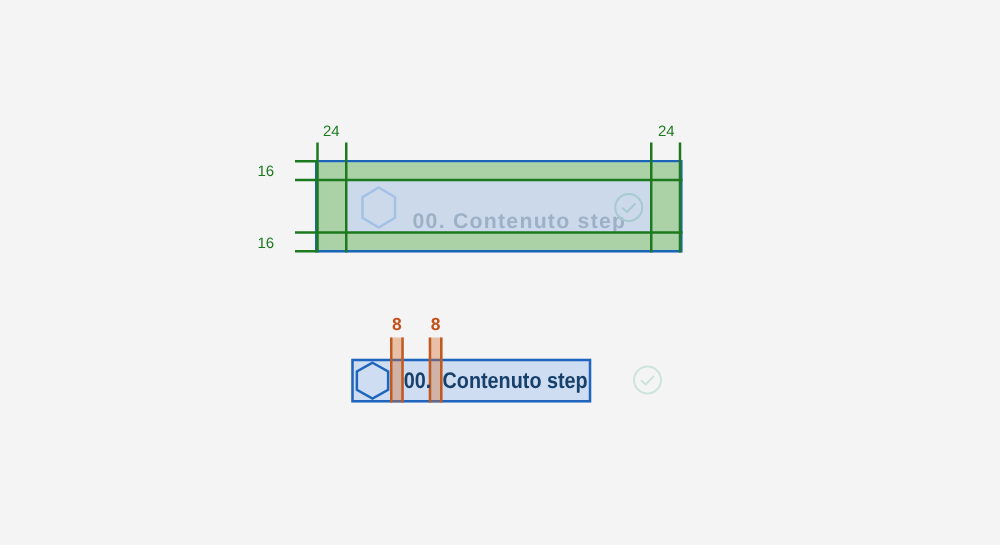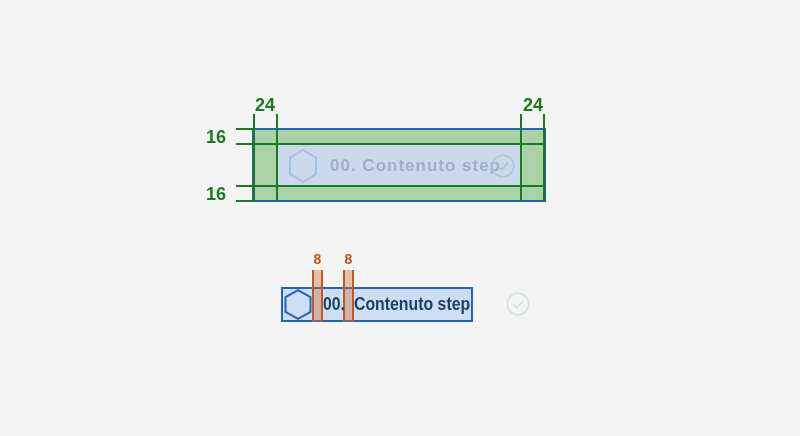--- a/index.html
+++ b/index.html
@@ -3,30 +3,30 @@
 <meta charset="utf-8">
 <style>
   html,body{margin:0;padding:0;}
   body{background:#e9e9ea;}
   .canvas{position:relative;width:800px;height:436px;overflow:hidden;
           background:var(--page_bg,#f4f4f5);
           font-family:"Liberation Sans",sans-serif;}
   
   .hline{position:absolute;height:2px;background:var(--measure_green,#1c7a1e);z-index:3;}
   .vline{position:absolute;width:2px;background:var(--measure_green,#1c7a1e);z-index:3;}
-  .glabel{position:absolute;color:var(--measure_green,#1c7a1e);font-size:18px;font-weight:700;
+  .glabel{position:absolute;color:var(--measure_green,#1c7a1e);font-size:12px;font-weight:400;
           line-height:16px;z-index:4;}
   .glabel.center{text-align:center;}
   .glabel.right{text-align:left;}
   
   .spec-box{position:absolute;left:252px;top:128px;width:294px;height:74px;box-sizing:border-box;
             border:2px solid var(--spec_border_blue,#1a65b5);
             background:var(--spec_fill_blue,#cbd9eb);z-index:1;}
   .band{position:absolute;background:var(--overlay_green,#abd2a6);}
-  .step-label-muted{position:absolute;left:330px;top:156px;height:20px;line-height:20px;
+  .step-label-muted{position:absolute;left:330px;top:167px;height:20px;line-height:20px;
             font-size:17px;font-weight:600;letter-spacing:1px;white-space:nowrap;
             color:var(--muted_text,#9db0c6);z-index:2;}
   
   svg.icon{position:absolute;z-index:2;display:block;}
   svg.icon *{fill:none;}
   svg.hex-muted *{stroke:var(--muted_hex_stroke,#a4c1e5);}
   svg.check-muted *{stroke:var(--muted_check_stroke,#a6cacd);}
   svg.hex-active *{stroke:var(--active_border_blue,#1f64bd);}
   svg.check-light *{stroke:var(--check_light_stroke,#cde4da);}
   

